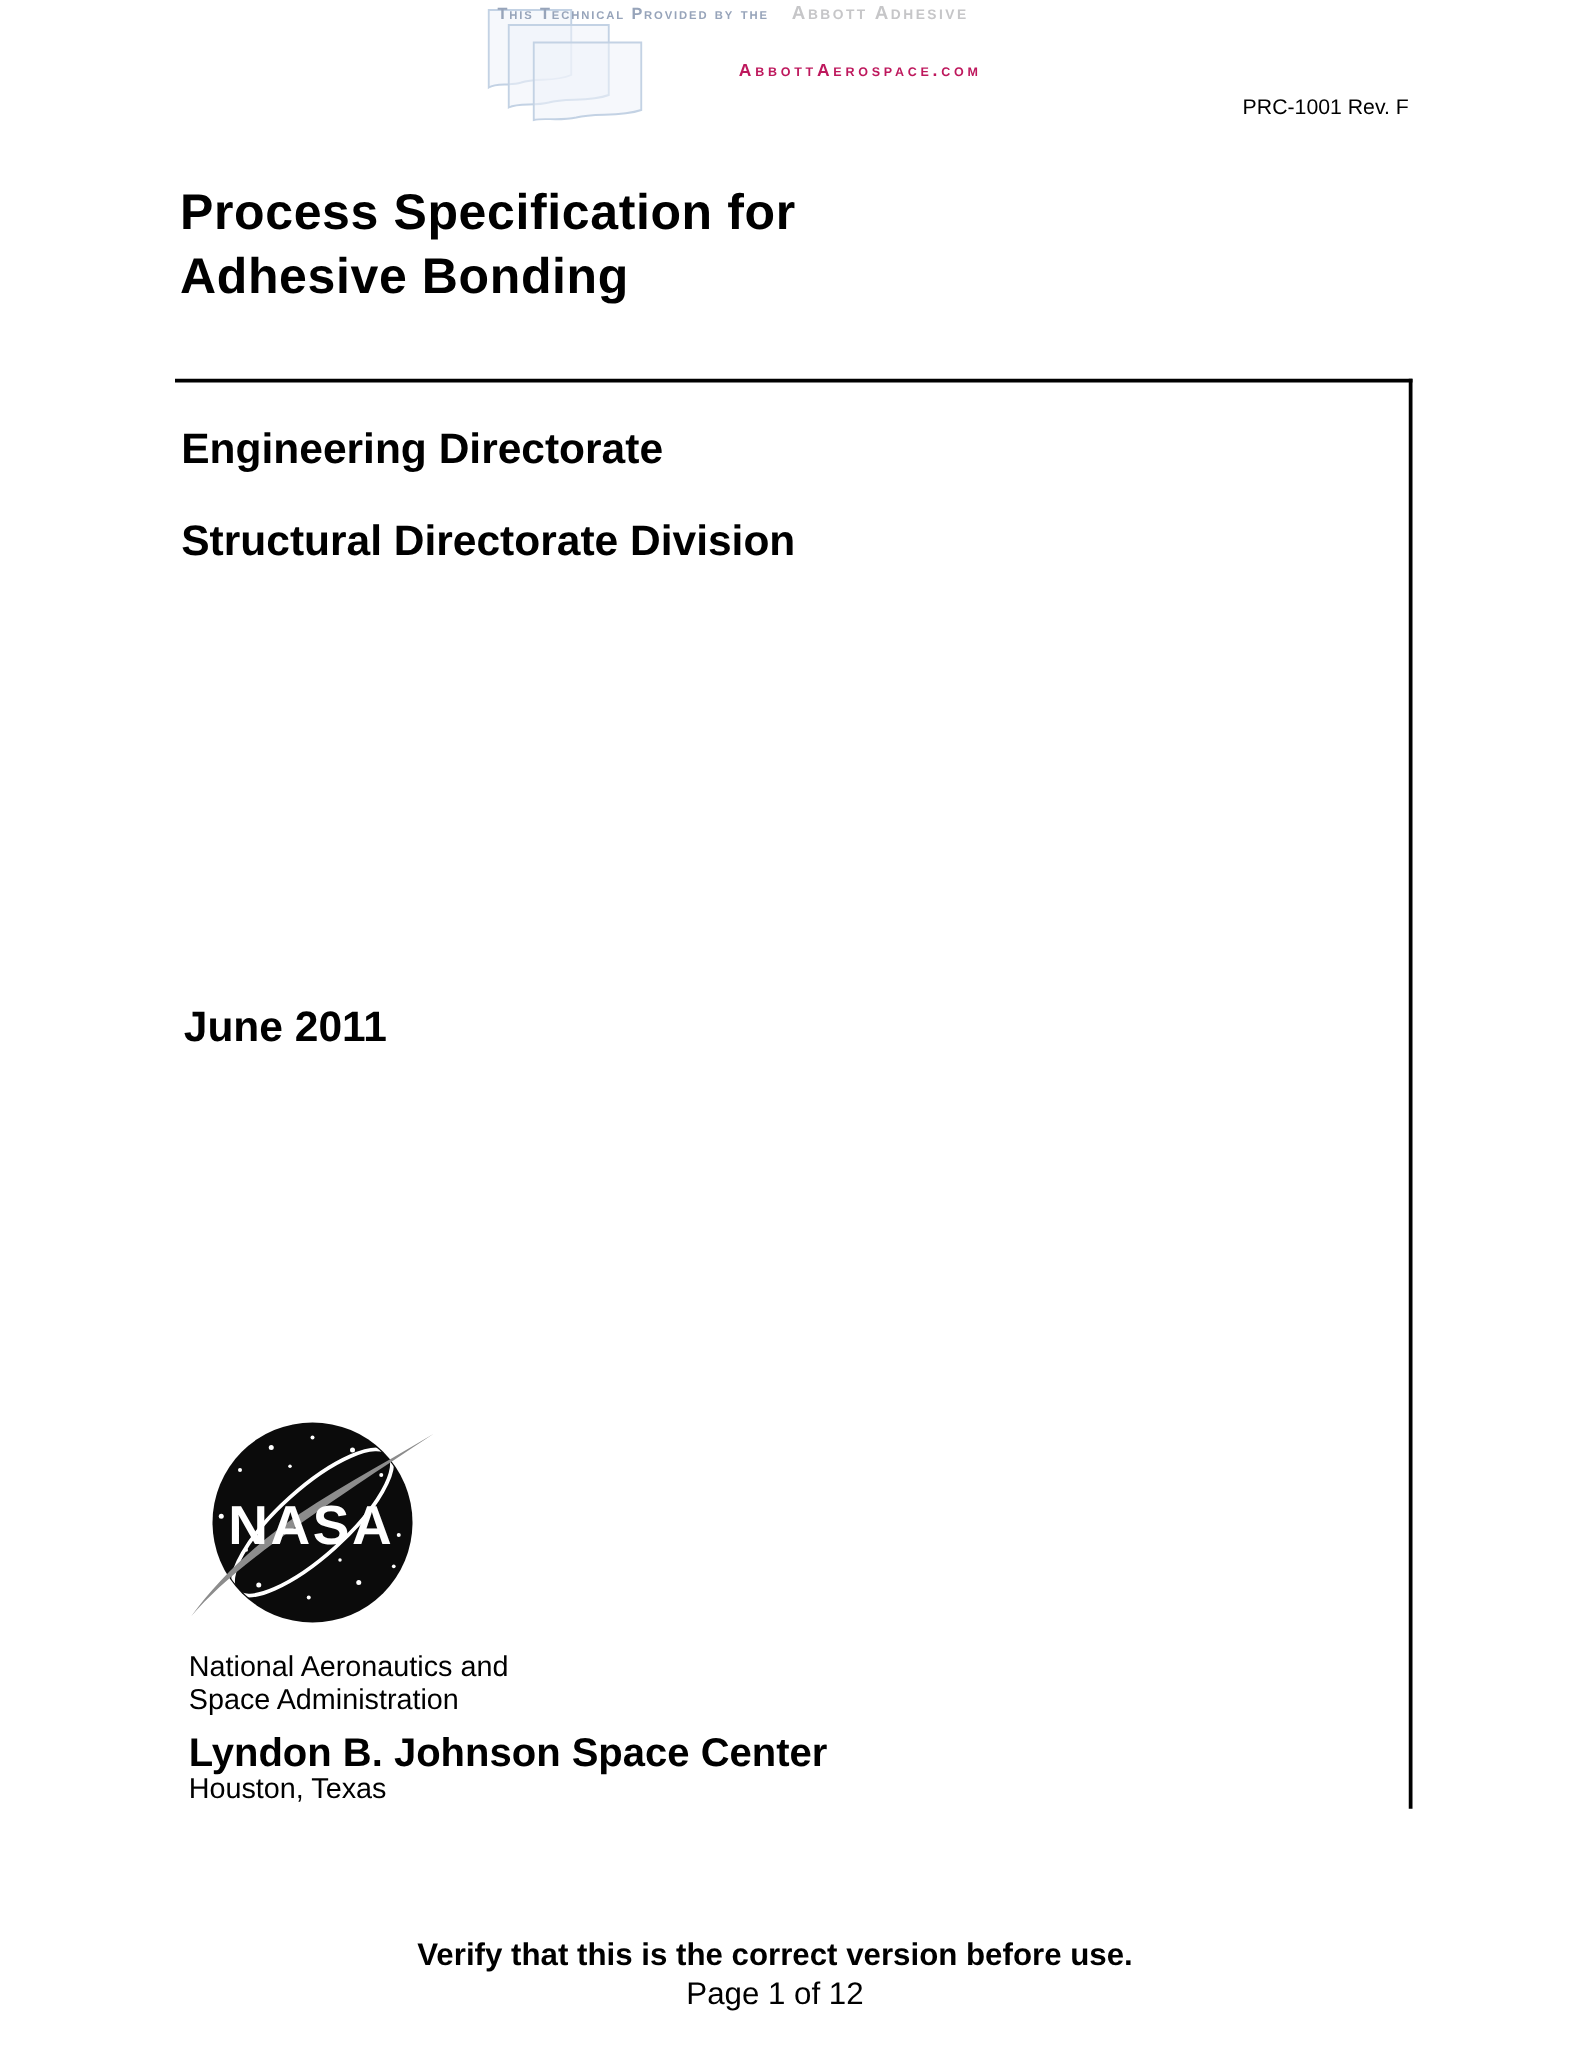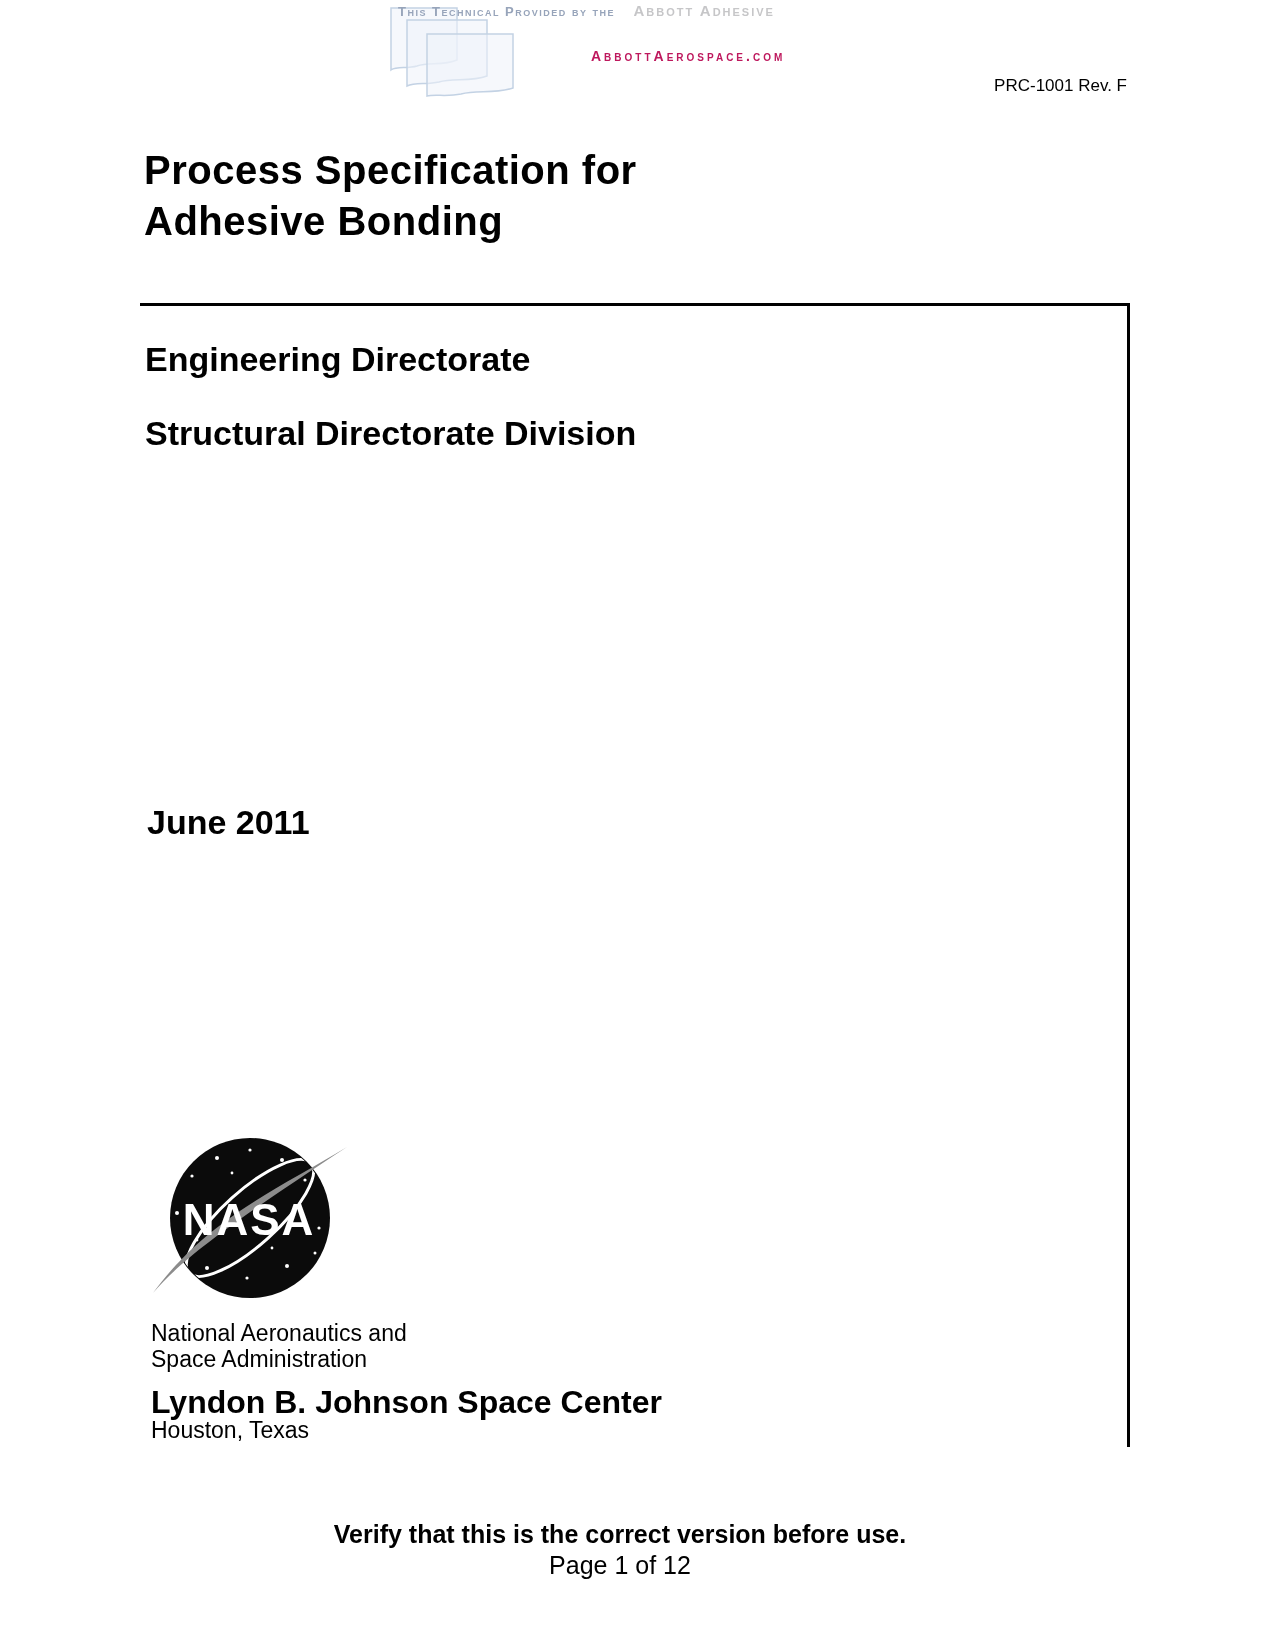--- a/index.html
+++ b/index.html
@@ -32,21 +32,21 @@
   .org-line2{position:absolute;left:145px;top:416px;font-size:34px;font-weight:700;line-height:1;}
   .doc-date{position:absolute;left:147px;top:805px;font-size:34px;font-weight:700;line-height:1;}
 
   .nasa-logo{position:absolute;left:147px;top:1128px;}
   .agency-name{position:absolute;left:151px;top:1320px;font-size:23px;line-height:26px;}
   .center-name{position:absolute;left:151px;top:1388px;font-size:32px;font-weight:700;line-height:29px;}
   .center-location{position:absolute;left:151px;top:1417px;font-size:23px;line-height:27px;}
 
   
   .page-footer{position:absolute;left:0;top:1519px;width:1240px;text-align:center;}
-  .verify-line{font-size:25px;font-weight:700;line-height:31px;}
+  .verify-line{font-size:25px;font-weight:700;line-height:31px;margin-top:30px;}
   .page-info{font-size:25px;font-weight:400;line-height:31px;}
 </style>
 </head>
 <body>
 
 <div class="page">
 
   <div class="wm">
     <svg class="pages-icon" width="135" height="92" viewBox="0 0 135 92">
       <g fill="#eef3fa" fill-opacity="0.55" stroke="#c3d2e4" stroke-width="1.5">

